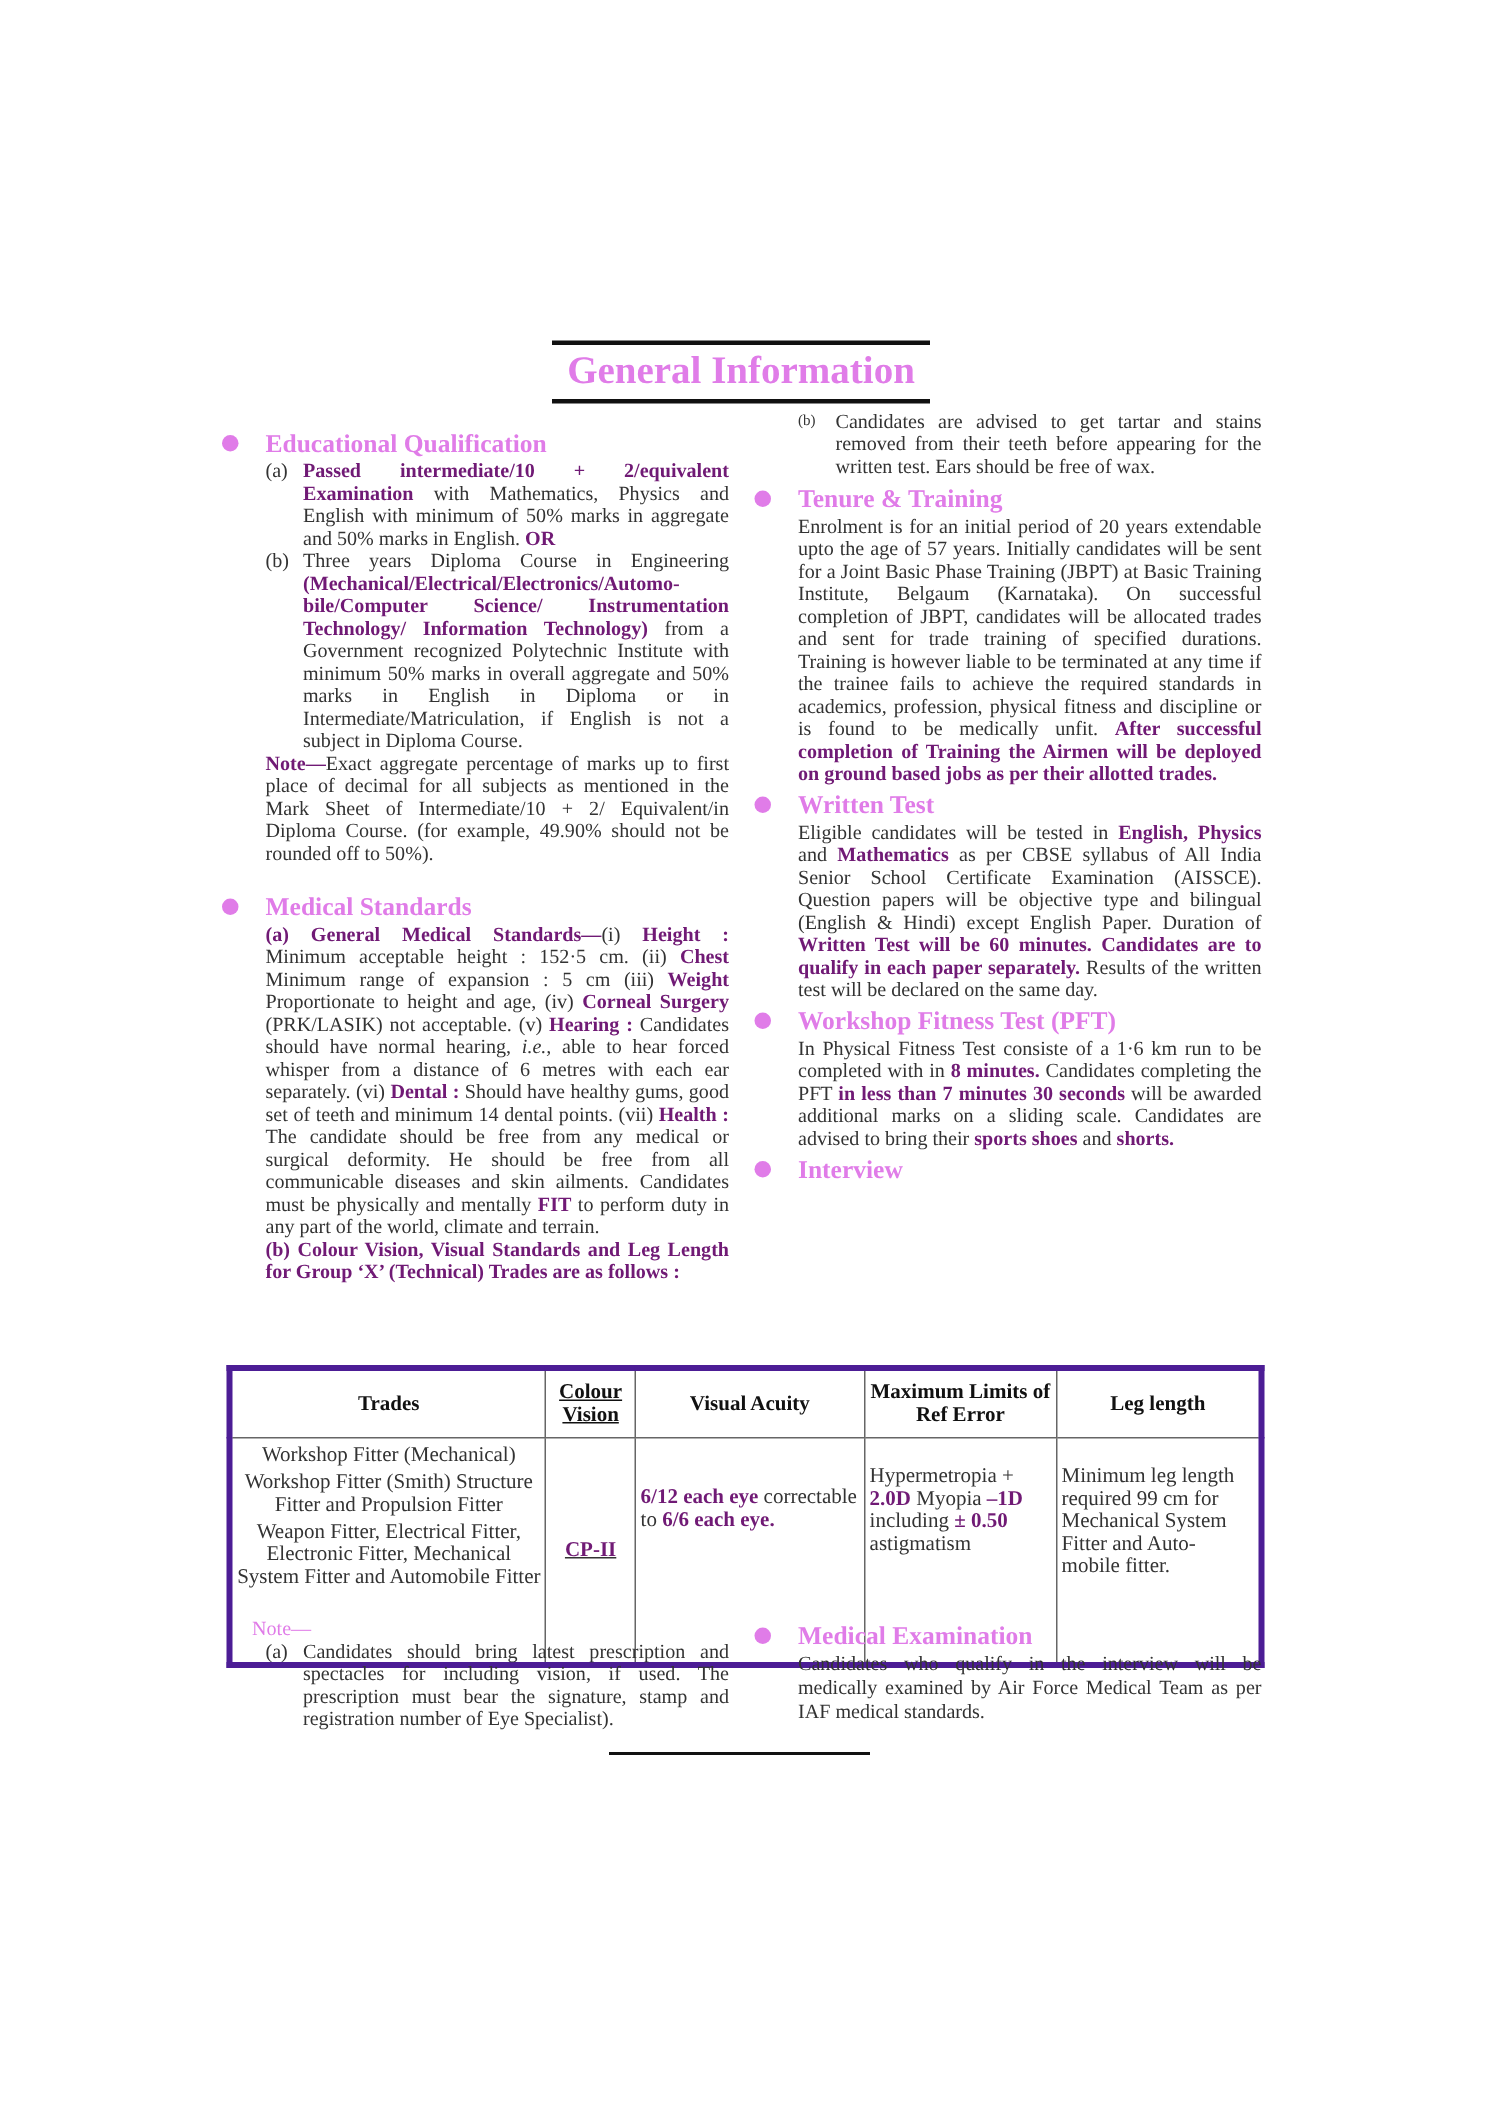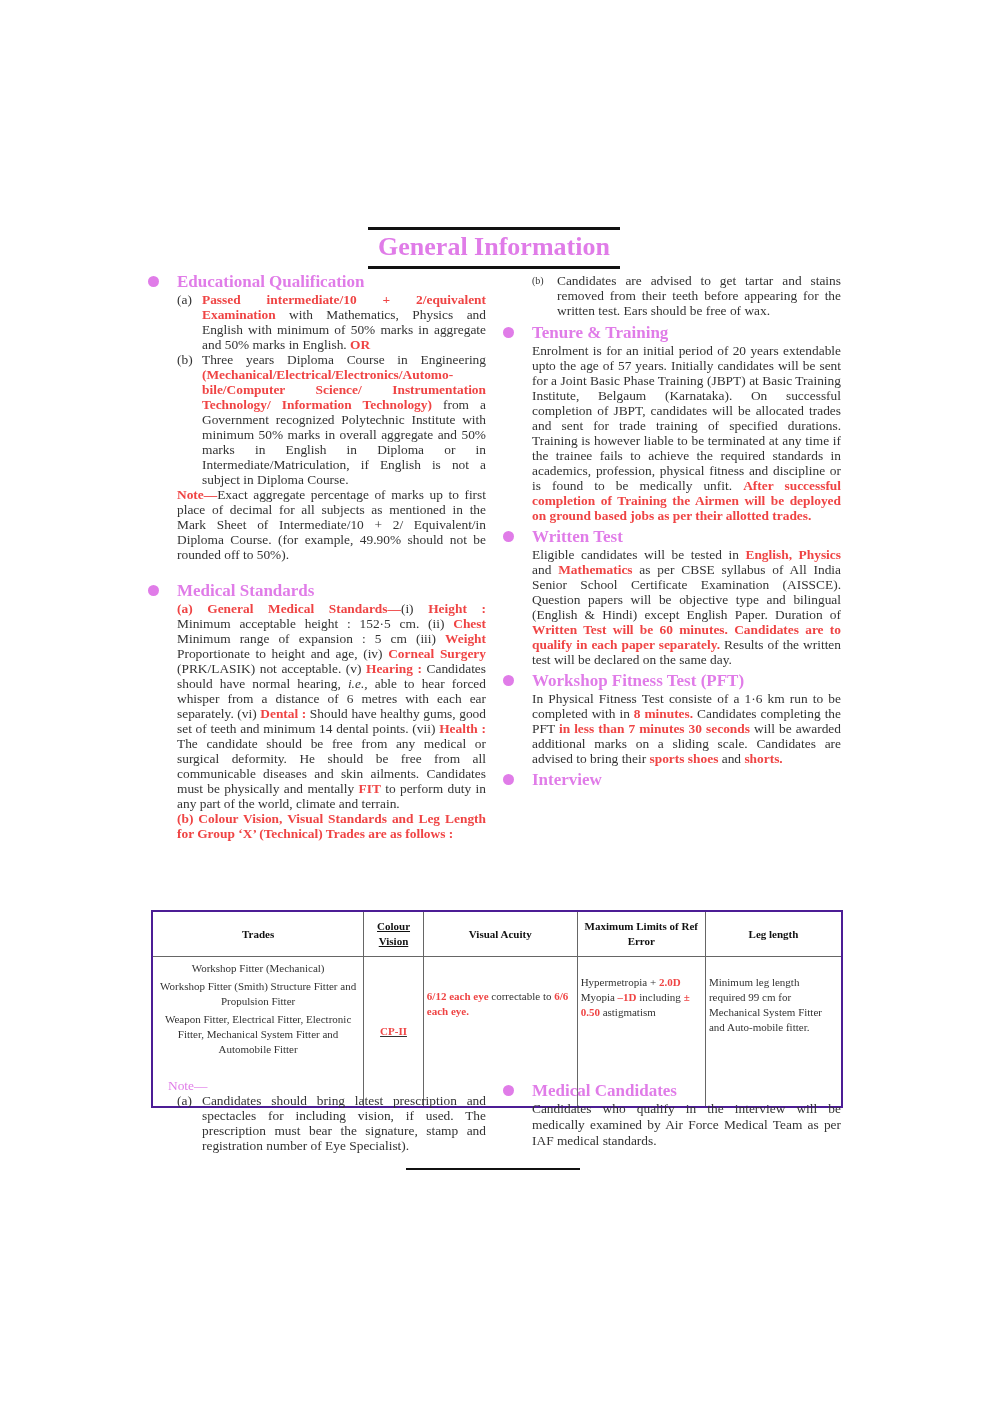--- a/index.html
+++ b/index.html
@@ -5,29 +5,29 @@
   html, body { margin:0; padding:0; background:#ffffff; }
   body { width:992px; height:1403px; position:relative; overflow:hidden;
          font-family:"Liberation Serif", "DejaVu Serif", serif; color:#333; }
   .page { position:absolute; left:0; top:0; width:992px; height:1075px; }
   .title-box { position:absolute; left:368px; top:227px; width:252px; height:36px;
                border-top:3px solid #111; border-bottom:3px solid #111; text-align:center; }
   .title-box span { font-size:26px; font-weight:bold; color:#e07ce8; line-height:33px; }
   .col { position:absolute; font-size:13.4px; line-height:15px; text-align:justify; }
   .col-left { left:148px; top:270px; width:338px; }
   .col-right { left:503px; top:273px; width:338px; }
-  .sec-head { position:relative; padding-left:29px; font-size:17px; font-weight:bold; color:#e07ce8; line-height:20px; margin-top:2px; }
+  .sec-head { position:relative; padding-left:29px; font-size:17px; font-weight:bold; color:#e07ce8; line-height:20px; margin-top:16px; }
   .bullet { position:absolute; left:0; top:4px; width:11px; height:11px; border-radius:50%; background:#e07ce8; }
   .para { padding-left:29px; }
   .item { position:relative; padding-left:54px; }
   .item .lbl { position:absolute; left:29px; top:0; }
   .item.small .lbl { font-size:10px; }
-  b { color:#ef4444; }
+  b { color:#701a75; }
   table.trades { position:absolute; left:151px; top:910px; width:692px; border-collapse:collapse;
-                 border:2px solid #4c1d95; font-size:11px; line-height:15px; }
+                 border:4px solid #4c1d95; font-size:14px; line-height:15px; }
   table.trades th, table.trades td { border:1px solid #666; vertical-align:middle; }
   table.trades th { font-weight:bold; color:#111; height:42px; text-align:center; }
   table.trades td { vertical-align:top; padding:4px 3px; height:113px; }
   .c-trades { width:206px; text-align:center; }
   .c-colour { width:53px; text-align:center; vertical-align:middle !important;text-decoration:underline; }
   .c-visual { width:148px; padding-top:32px !important; }
   .c-max { width:122px; padding-top:18px !important; }
   .c-leg { width:130px; padding-top:18px !important; }
   .trade-line { display:block; }
   .trade-line + .trade-line { margin-top:3px; }
@@ -137,19 +137,19 @@
     <div class="note-head">Note—</div>
     <div class="item" style="padding-left:54px">
       <span class="lbl" style="left:29px">(a)</span>
       <span>Candidates should bring latest prescription and spectacles for including vision, if used. The prescription must bear the signature, stamp and registration number of Eye Specialist).</span>
     </div>
   </div>
 
   <div class="medexam">
     <div class="sec-head" style="margin-top:0">
       <span class="bullet"></span>
-      <span>Medical Candidates</span>
+      <span>Medical Examination</span>
     </div>
     <div class="para">Candidates who qualify in the interview will be medically examined by Air Force Medical Team as per IAF medical standards.</div>
   </div>
 
   <div class="bottom-rule"></div>
 </div>
 
 </body></html>

